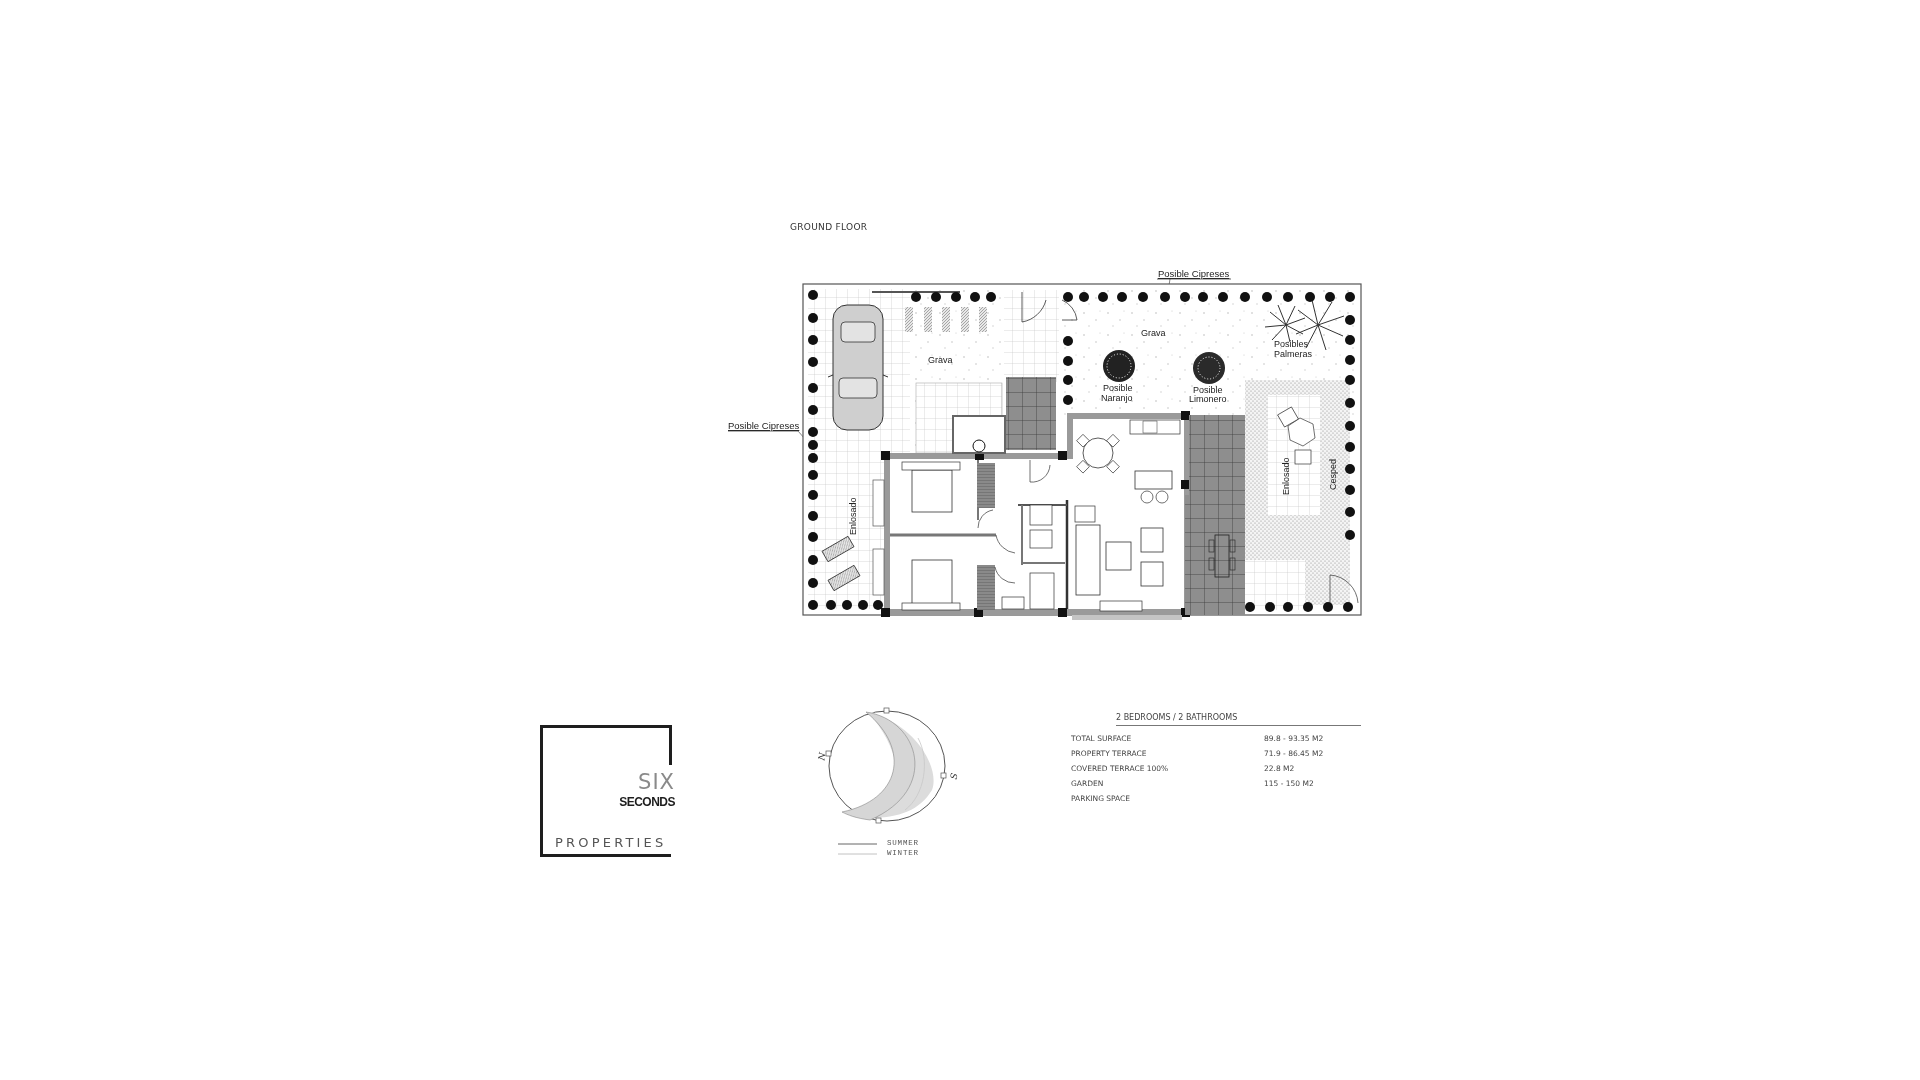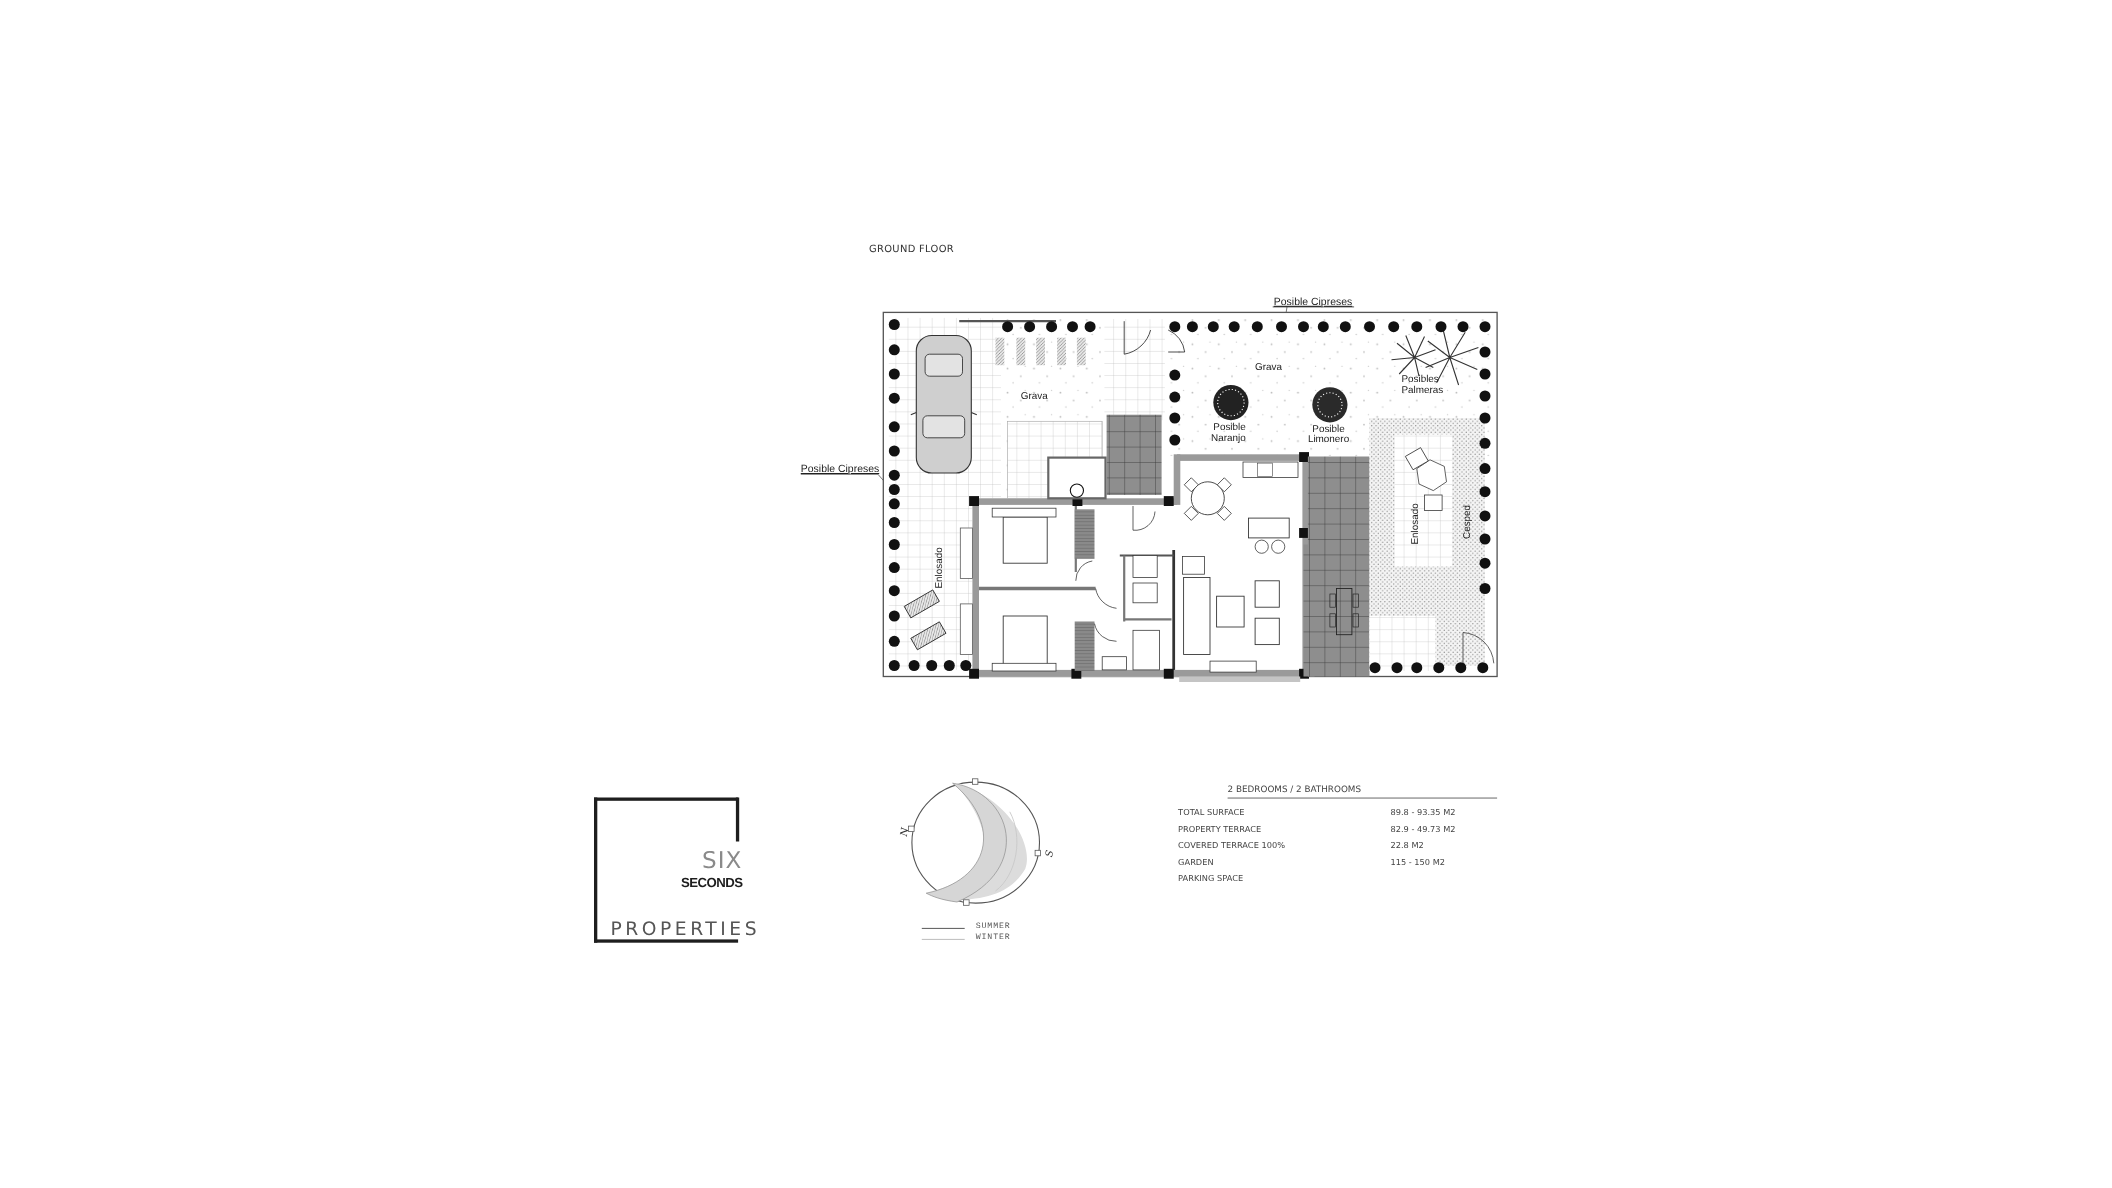--- a/index.html
+++ b/index.html
@@ -7,21 +7,21 @@
   .abs { position: absolute; }
   .floor-title { left: 790px; top: 222px; font-size: 9px; letter-spacing: 0.3px; color: #333; font-family: "DejaVu Sans", sans-serif; text-align: right; }
   svg.plan { position: absolute; left: 0; top: 0; }
   .plan-label { font-family: "Liberation Sans", sans-serif; font-size: 9px; fill: #222; }
   .plan-label-u { font-family: "Liberation Sans", sans-serif; font-size: 9.5px; fill: #222; text-decoration: underline; }
   .logo { left: 540px; top: 725px; width: 135px; height: 136px; text-decoration: underline; }
   .logo-frame { position: absolute; left: 0; top: 0; width: 131px; height: 132px; border-left: 3px solid #1e1e1e; border-top: 3px solid #1e1e1e; border-bottom: 3px solid #1e1e1e; box-sizing: border-box; }
   .logo-frame-right { position: absolute; left: 129px; top: 0; width: 3px; height: 40px; background: #1e1e1e; }
   .logo-six { position: absolute; right: 0; top: 45px; font-size: 21px; color: #8a8a8a; letter-spacing: 1px; font-family: "DejaVu Sans", sans-serif; }
   .logo-seconds { position: absolute; right: 0; top: 70px; font-size: 12px; font-weight: bold; color: #1e1e1e; letter-spacing: -0.5px; font-family: "Liberation Sans", sans-serif; }
-  .logo-properties { position: absolute; left: 15px; top: 110px; font-size: 17px; color: #555; letter-spacing: 3.2px; font-family: "DejaVu Sans", sans-serif; }
+  .logo-properties { position: absolute; left: 15px; top: 110px; font-size: 13px; color: #555; letter-spacing: 3.2px; font-family: "DejaVu Sans", sans-serif; }
   .legend { font-family: Liberation Mono, monospace; font-size: 7.5px; color: #555; letter-spacing: 0.8px; }
   .spec-head { left: 1116px; top: 713px; font-size: 8px; color: #444; font-family: "DejaVu Sans", sans-serif; width: 245px; border-bottom: 1px solid #777; padding-bottom: 3px; }
   .spec-table { left: 1071px; top: 731px; font-family: "DejaVu Sans", sans-serif; font-size: 7.5px; color: #444; }
   .spec-row { display: flex; height: 15px; align-items: center; }
   .spec-label { width: 153px; }
   .spec-value { width: 100px; margin-left: 40px; }
 </style>
 </head>
 <body>
 
@@ -338,21 +338,21 @@
 </div>
 
 <div class="abs spec-head">2 BEDROOMS / 2 BATHROOMS</div>
 <div class="abs spec-table">
   <div class="spec-row">
     <span class="spec-label">TOTAL SURFACE</span>
     <span class="spec-value">89.8 - 93.35 M2</span>
   </div>
   <div class="spec-row">
     <span class="spec-label">PROPERTY TERRACE</span>
-    <span class="spec-value">82.9 - 49.73 M2</span>
+    <span class="spec-value">71.9 - 86.45 M2</span>
   </div>
   <div class="spec-row">
     <span class="spec-label">COVERED TERRACE 100%</span>
     <span class="spec-value">22.8 M2</span>
   </div>
   <div class="spec-row">
     <span class="spec-label">GARDEN</span>
     <span class="spec-value">115 - 150 M2</span>
   </div>
   <div class="spec-row">

